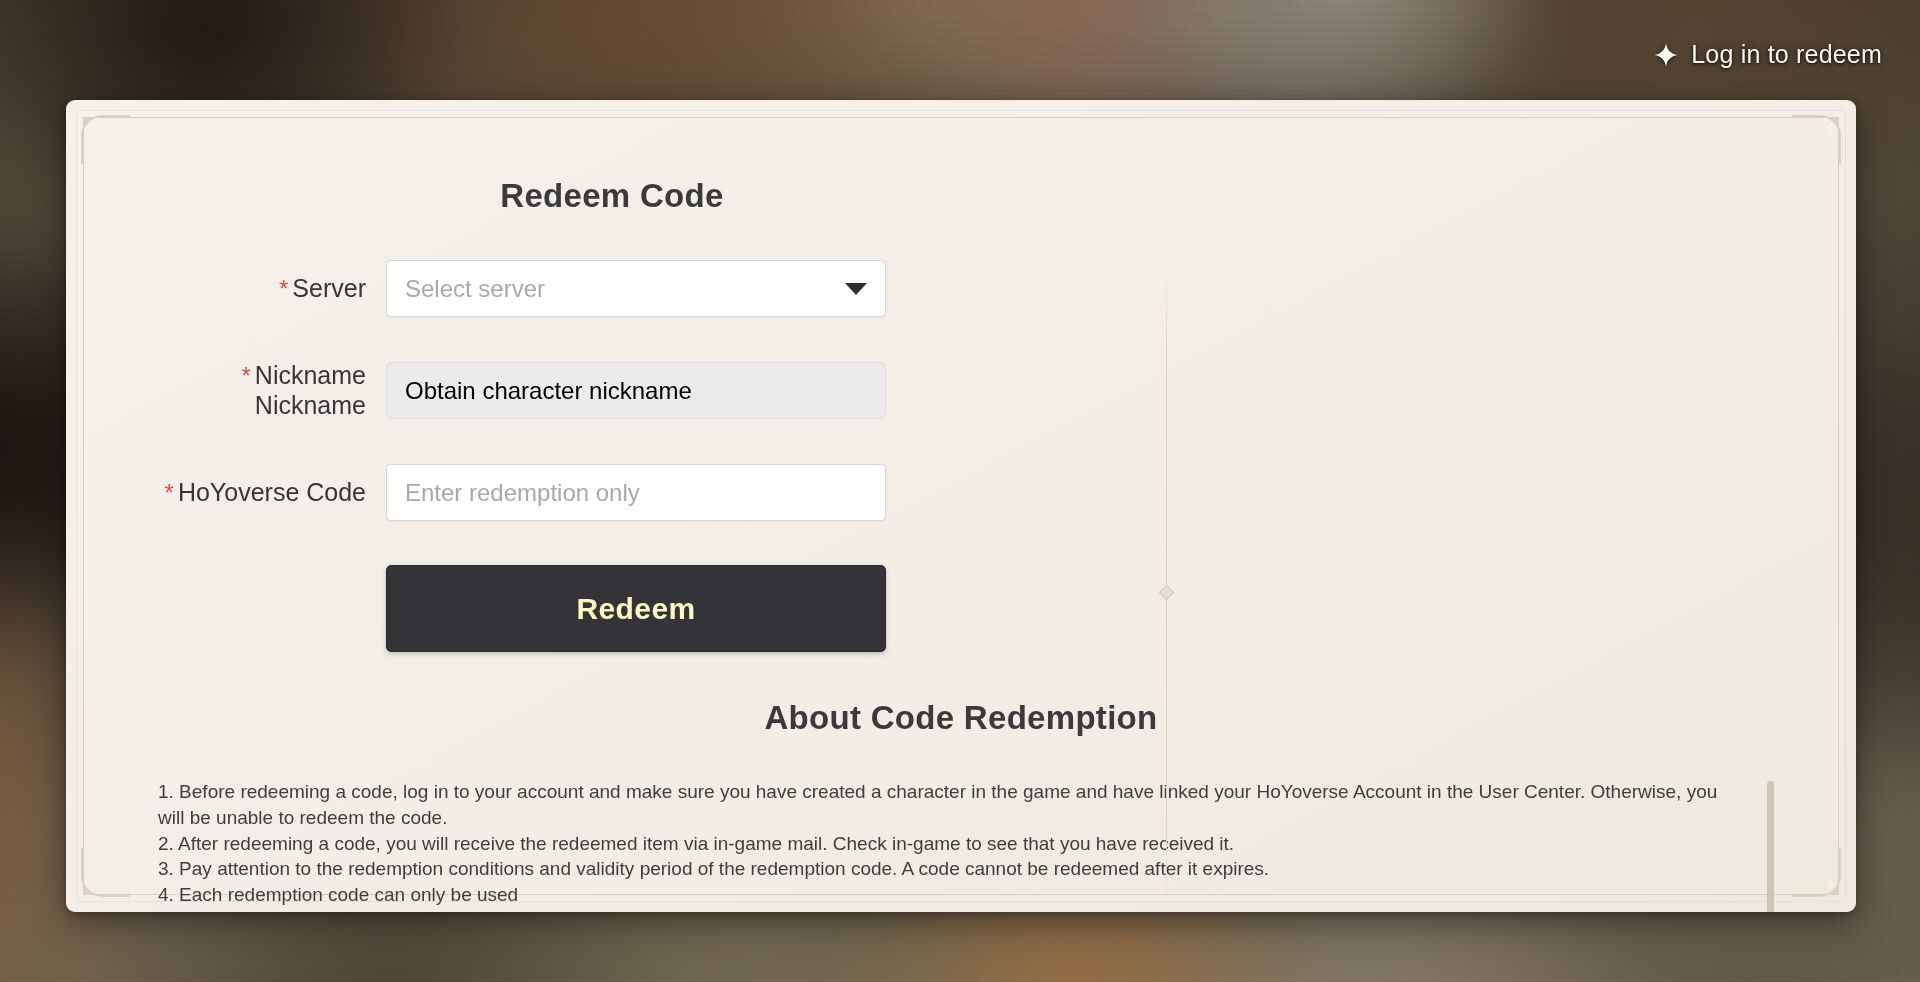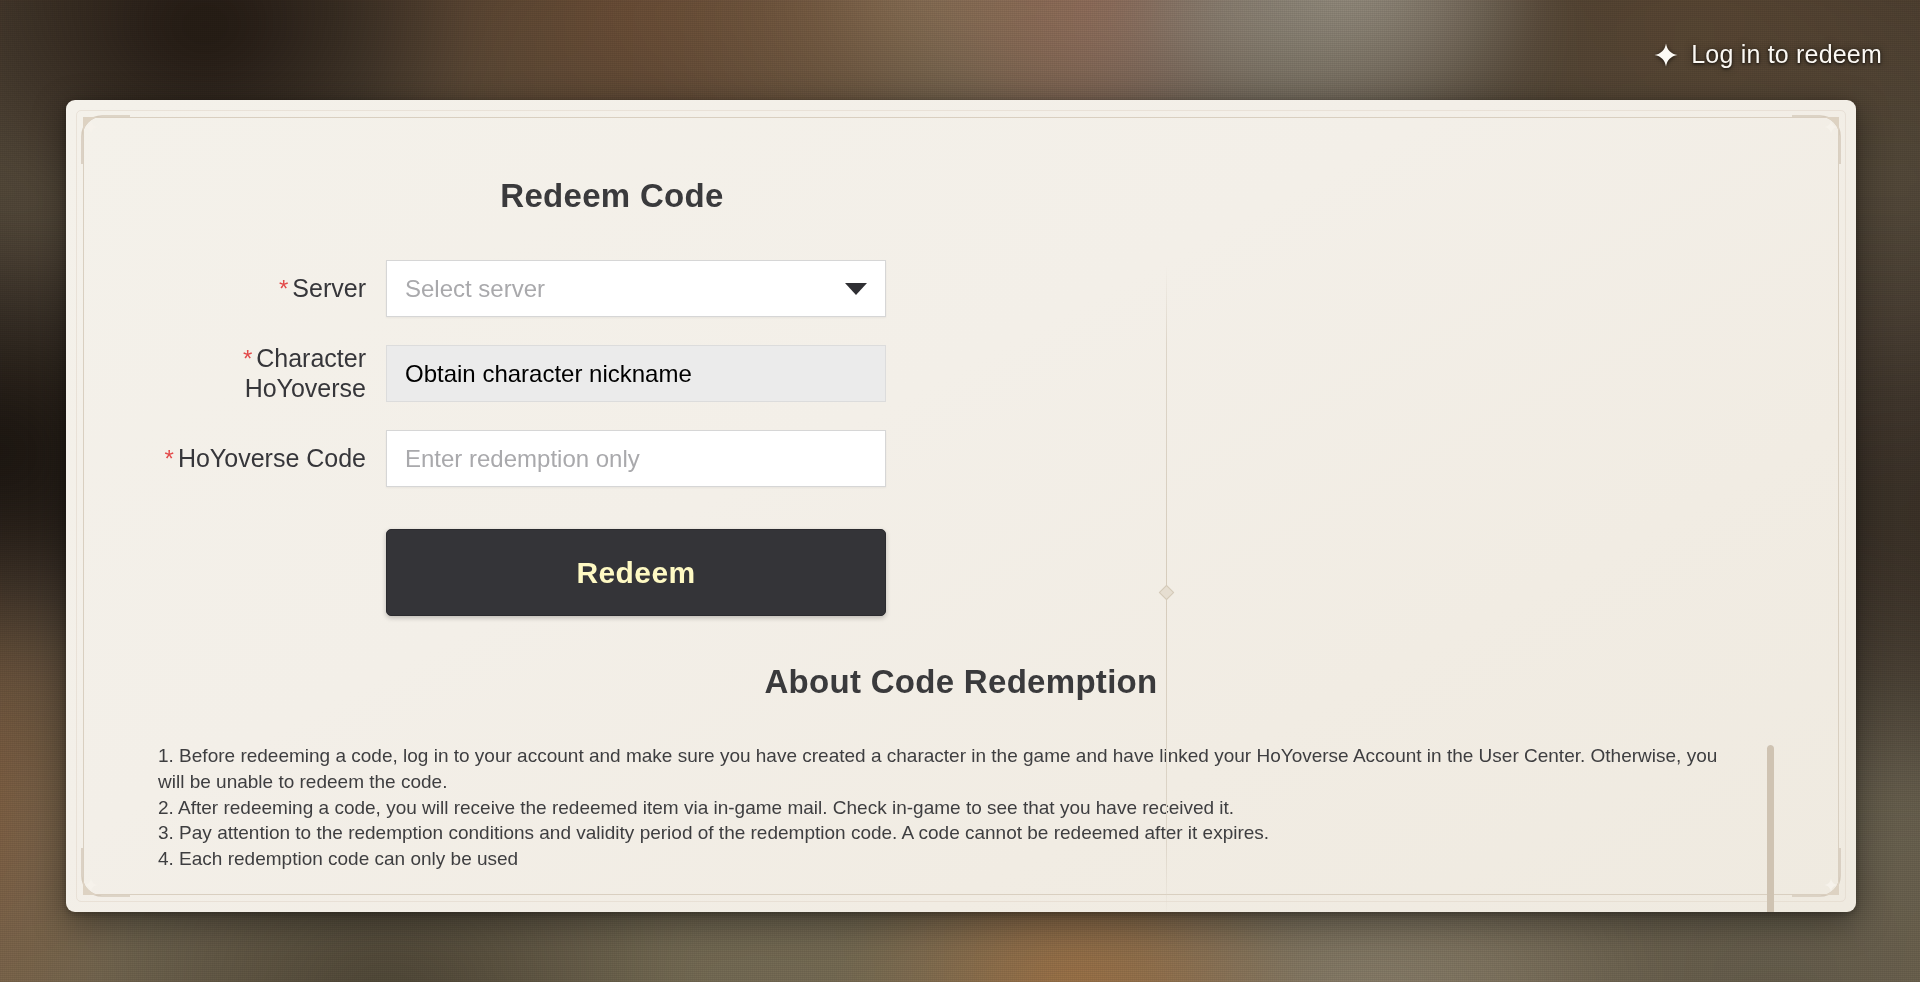--- a/index.html
+++ b/index.html
@@ -160,21 +160,21 @@
   #right-title { margin-top: 47px; }
 
   
   #form {
     margin-top: 45px;
     padding-left: 62px;
   }
   .field-row {
     display: flex;
     align-items: center;
-    margin-bottom: 27px;
+    margin-bottom: 44px;
   }
   .field-label {
     width: 228px;
     text-align: right;
     padding-right: 20px;
     font-size: 25px;
     color: #36363a;
     line-height: 1.18;
     position: relative;
   }
@@ -184,21 +184,21 @@
     margin-right: 4px;
   }
   .label-text { display: inline; }
 
   .control { width: 500px; position: relative; }
 
   .ctl-box {
     width: 100%;
     height: 57px;
     border: 1px solid #d6d6d6;
-    border-radius: 0;
+    border-radius: 5px;
     background: #ffffff;
     display: flex;
     align-items: center;
     padding: 0 18px;
     font-size: 24px;
     color: #a9a9ac;
     box-shadow: 0 1px 2px rgba(0,0,0,0.05);
   }
   .ctl-box.disabled {
     background: #ebebeb;
@@ -340,21 +340,21 @@
           <div class="field-label"><span class="req">*</span><span class="label-text">Server</span></div>
           <div class="control">
             <div class="ctl-box">
               <span class="ph">Select server</span>
               <span class="caret"></span>
             </div>
           </div>
         </div>
 
         <div class="field-row">
-          <div class="field-label"><span class="req">*</span><span class="label-text">Character HoYoverse</span></div>
+          <div class="field-label"><span class="req">*</span><span class="label-text">Nickname Nickname</span></div>
           <div class="control">
             <div class="ctl-box disabled">
               <span class="ph">Obtain character nickname</span>
             </div>
           </div>
         </div>
 
         <div class="field-row">
           <div class="field-label"><span class="req">*</span><span class="label-text">HoYoverse Code</span></div>
           <div class="control">

